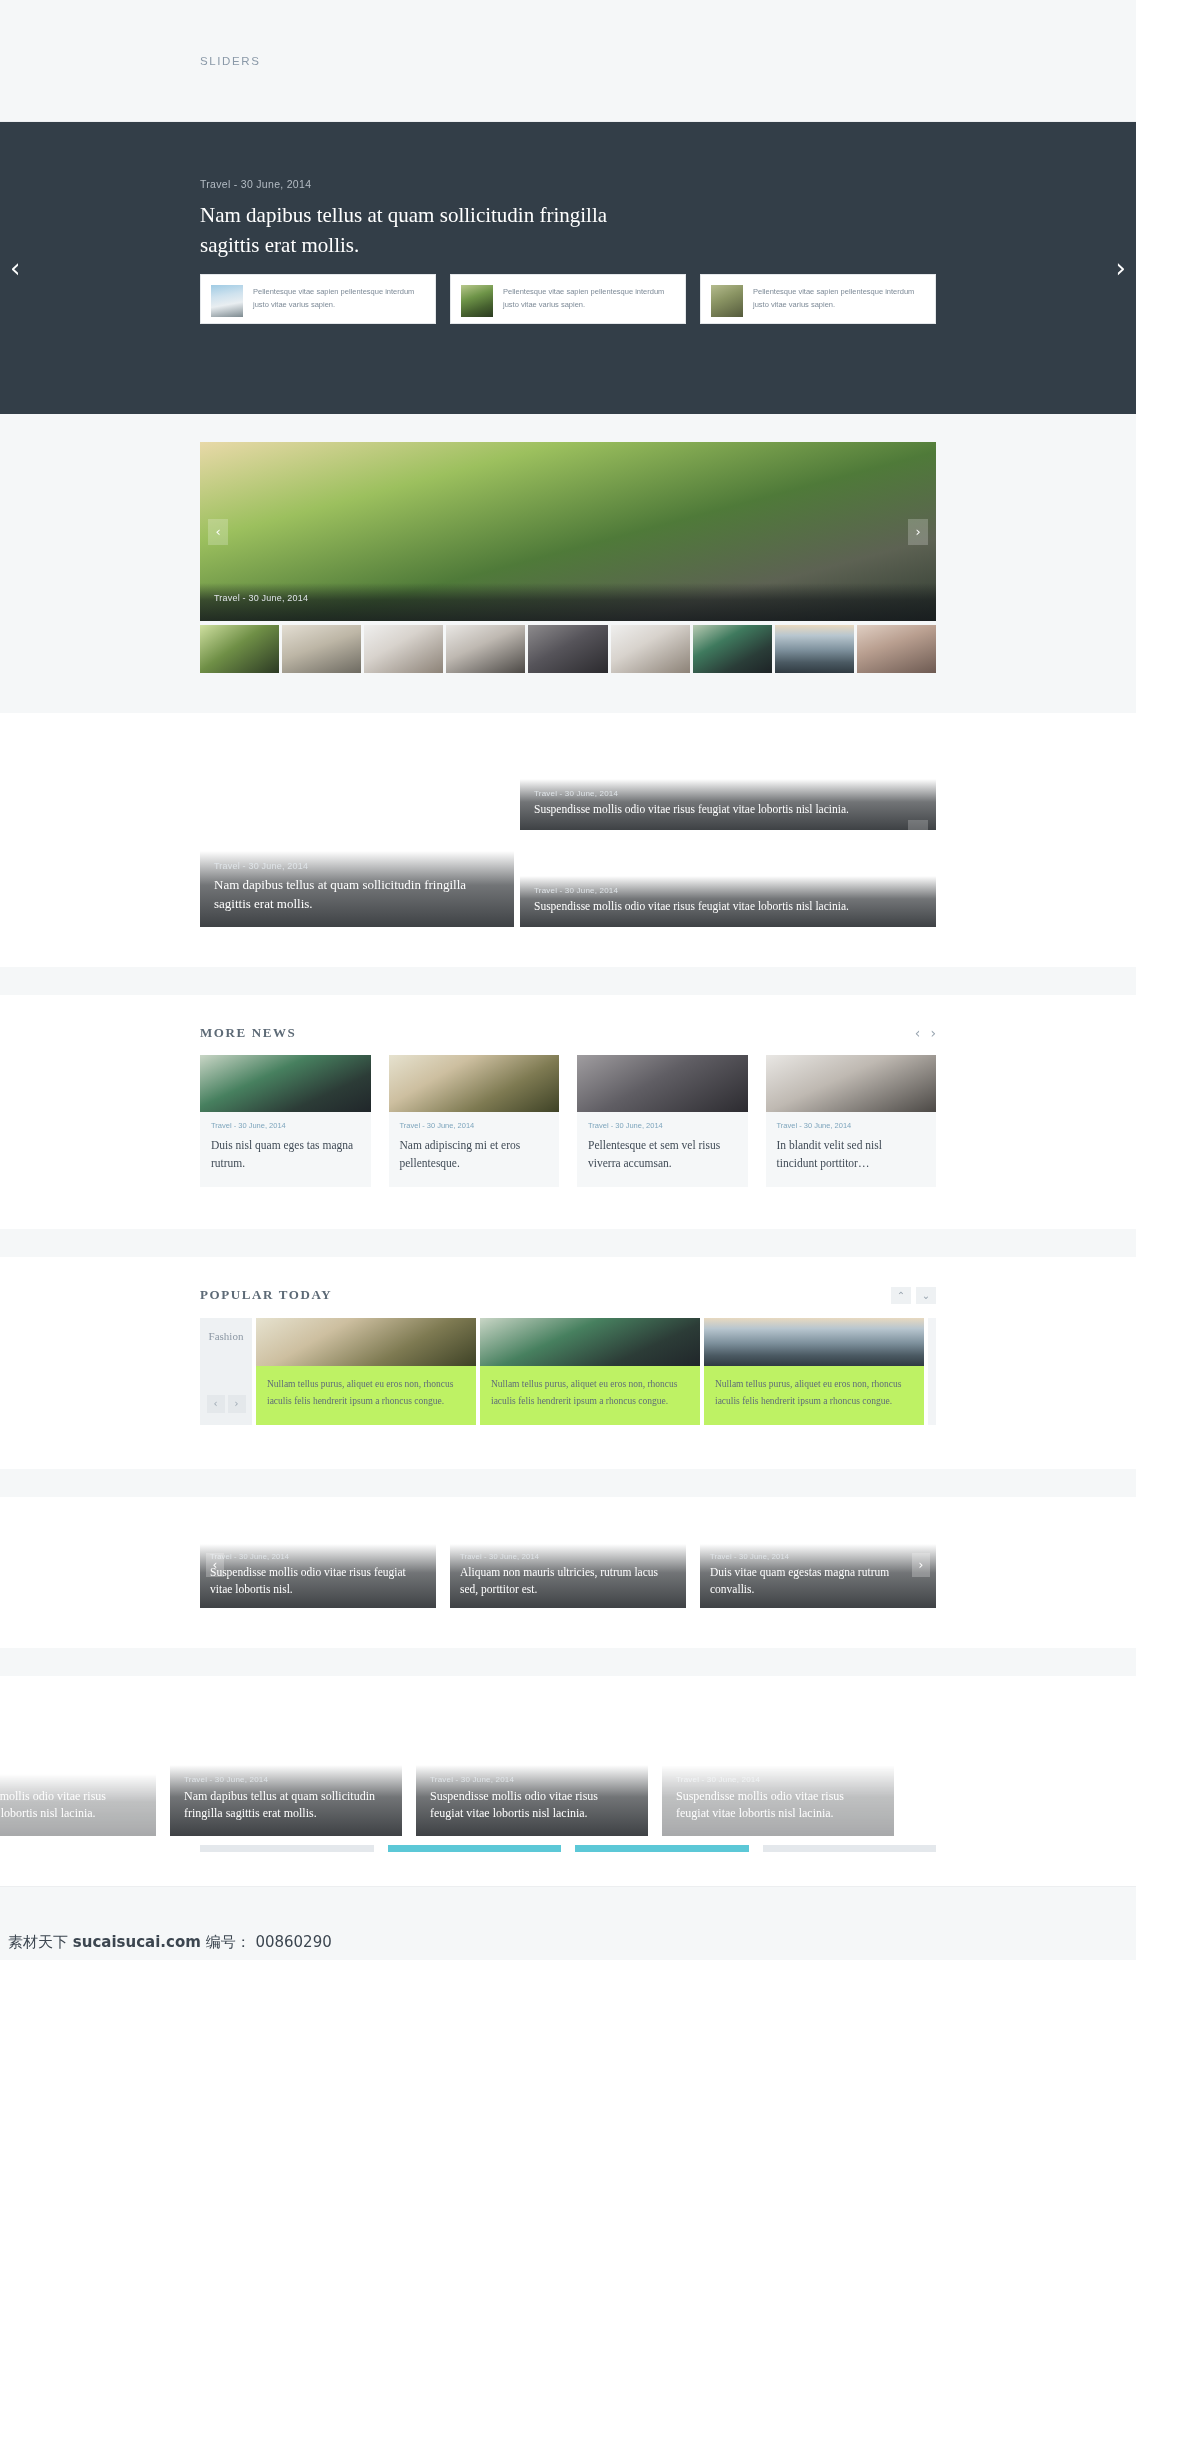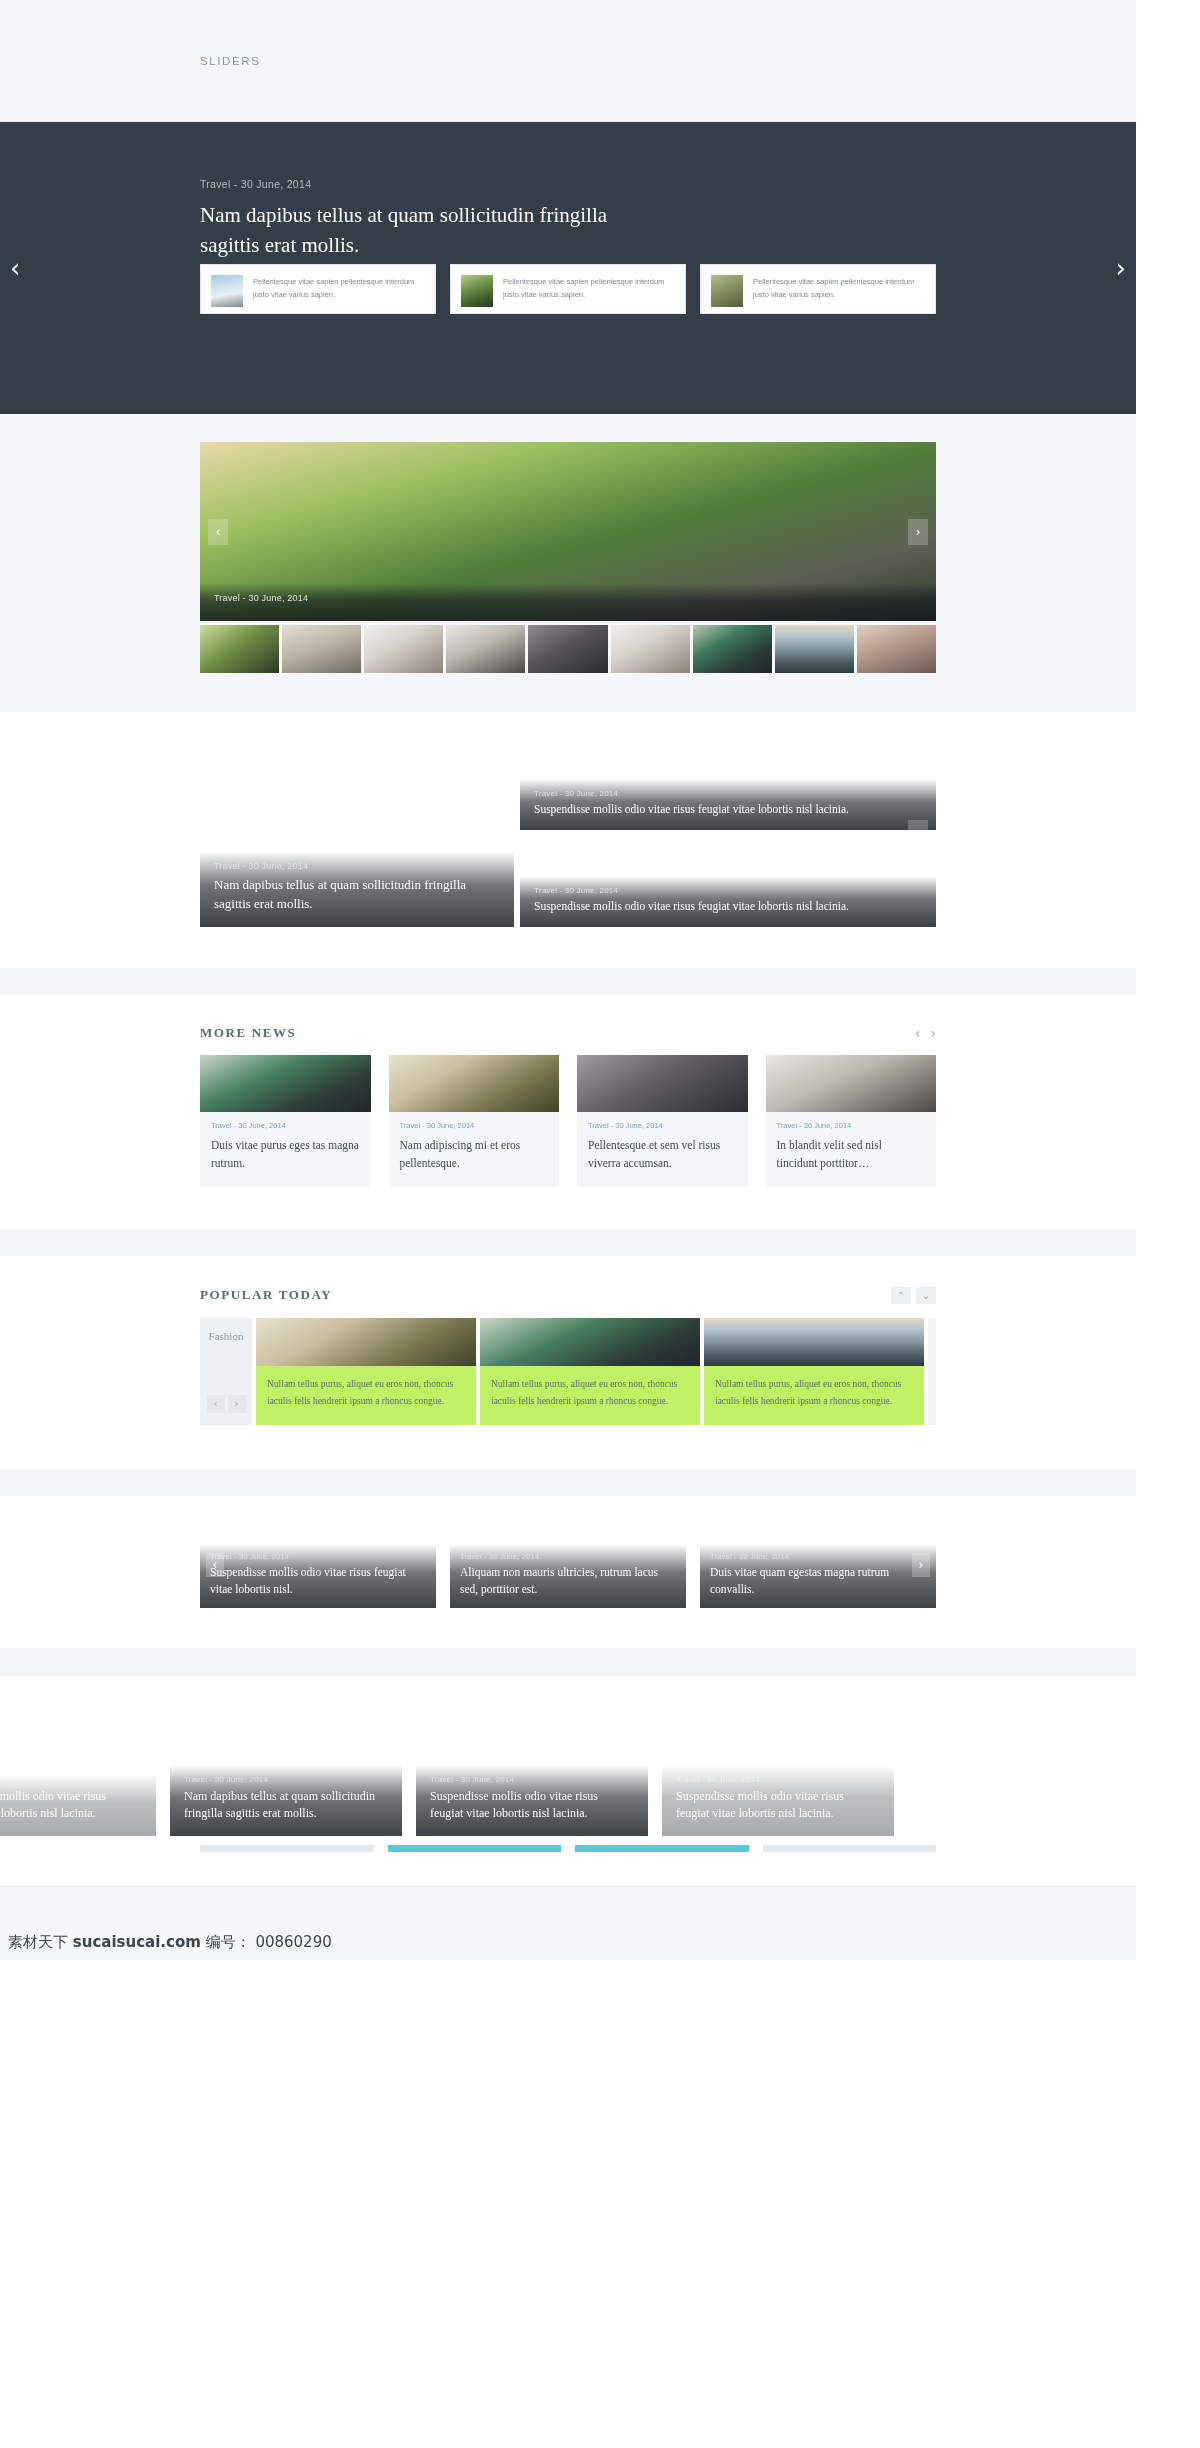--- a/index.html
+++ b/index.html
@@ -48,21 +48,21 @@
     line-height: 1.45;
     color: #ffffff;
     font-weight: 400;
     max-width: 430px;
   }
   .hero-cards {
     display: flex;
     gap: 14px;
     position: absolute;
     left: 0; right: 0;
-    top: 142px;
+    top: 152px;
   }
   .hero-card {
     flex: 1;
     background: #fff;
     border: 1px solid #e4e7ea;
     padding: 10px;
     display: flex;
     gap: 10px;
     height: 50px;
     align-items: flex-start;
@@ -375,21 +375,21 @@
         <div class="sec-nav">
           <span>‹</span>
           <span>›</span>
         </div>
       </div>
       <div class="news-row">
         <div class="news-card">
           <div class="pic ph-plant2"></div>
           <div class="body">
             <div class="meta">Travel - 30 June, 2014</div>
-            <div class="ttl">Duis vitae purus eges tas magna rutrum.</div>
+            <div class="ttl">Duis nisl quam eges tas magna rutrum.</div>
           </div>
         </div>
         <div class="news-card">
           <div class="pic ph-kite"></div>
           <div class="body">
             <div class="meta">Travel - 30 June, 2014</div>
             <div class="ttl">Nam adipiscing mi et eros pellentesque.</div>
           </div>
         </div>
         <div class="news-card">

